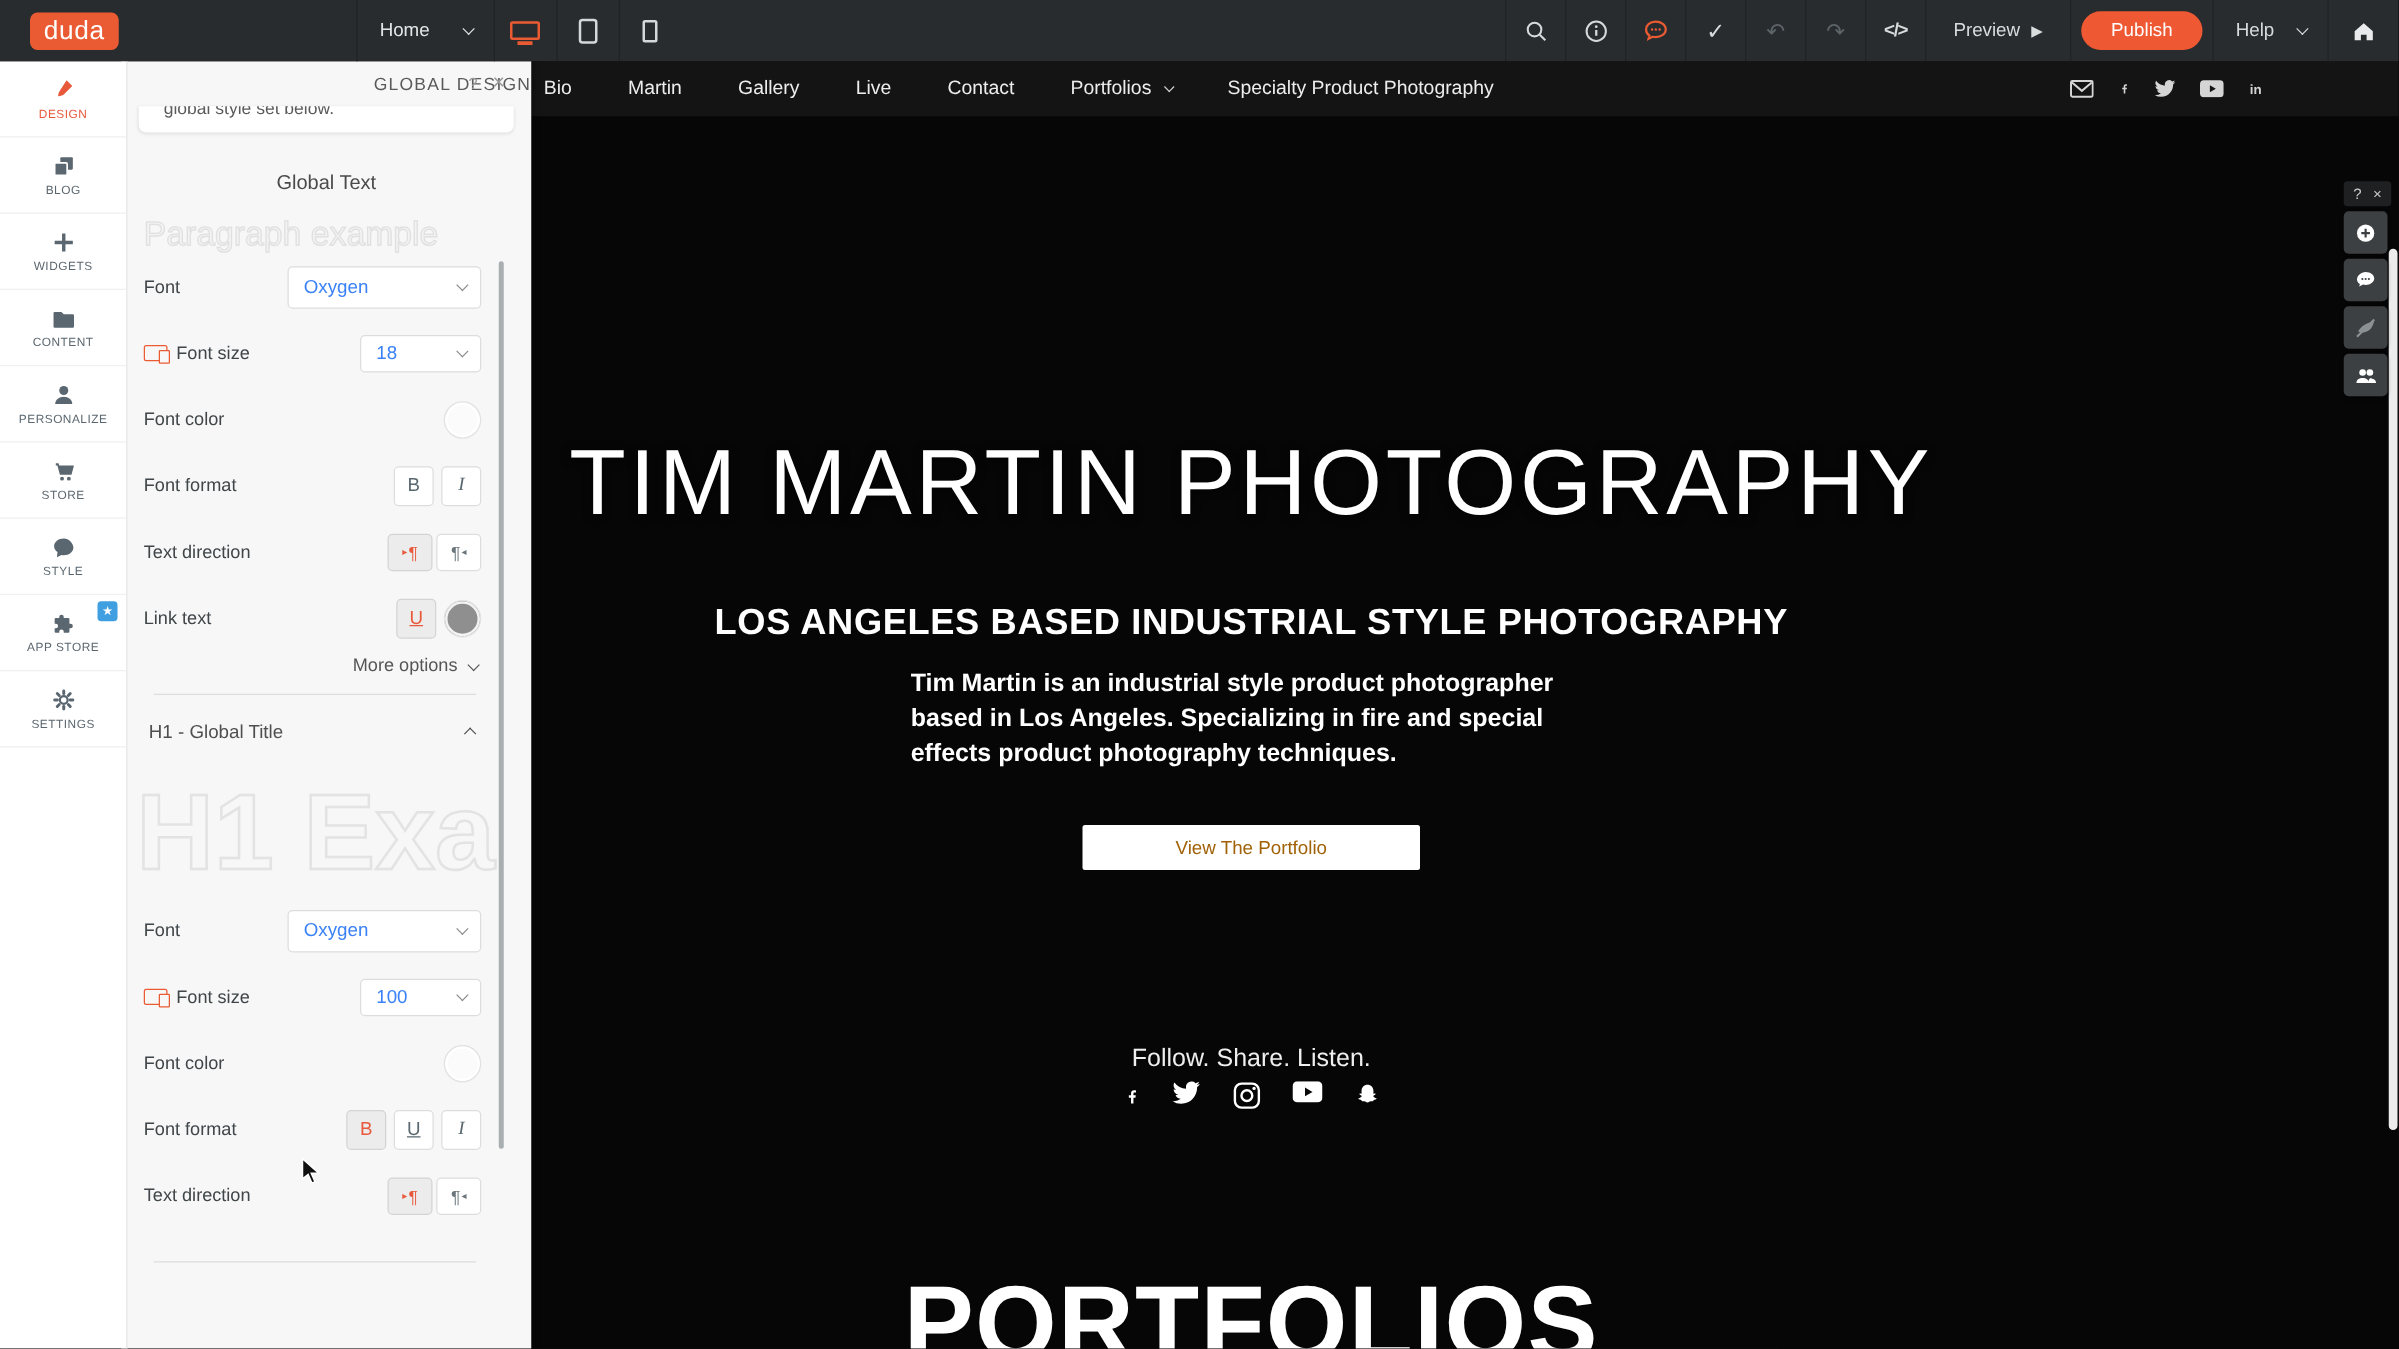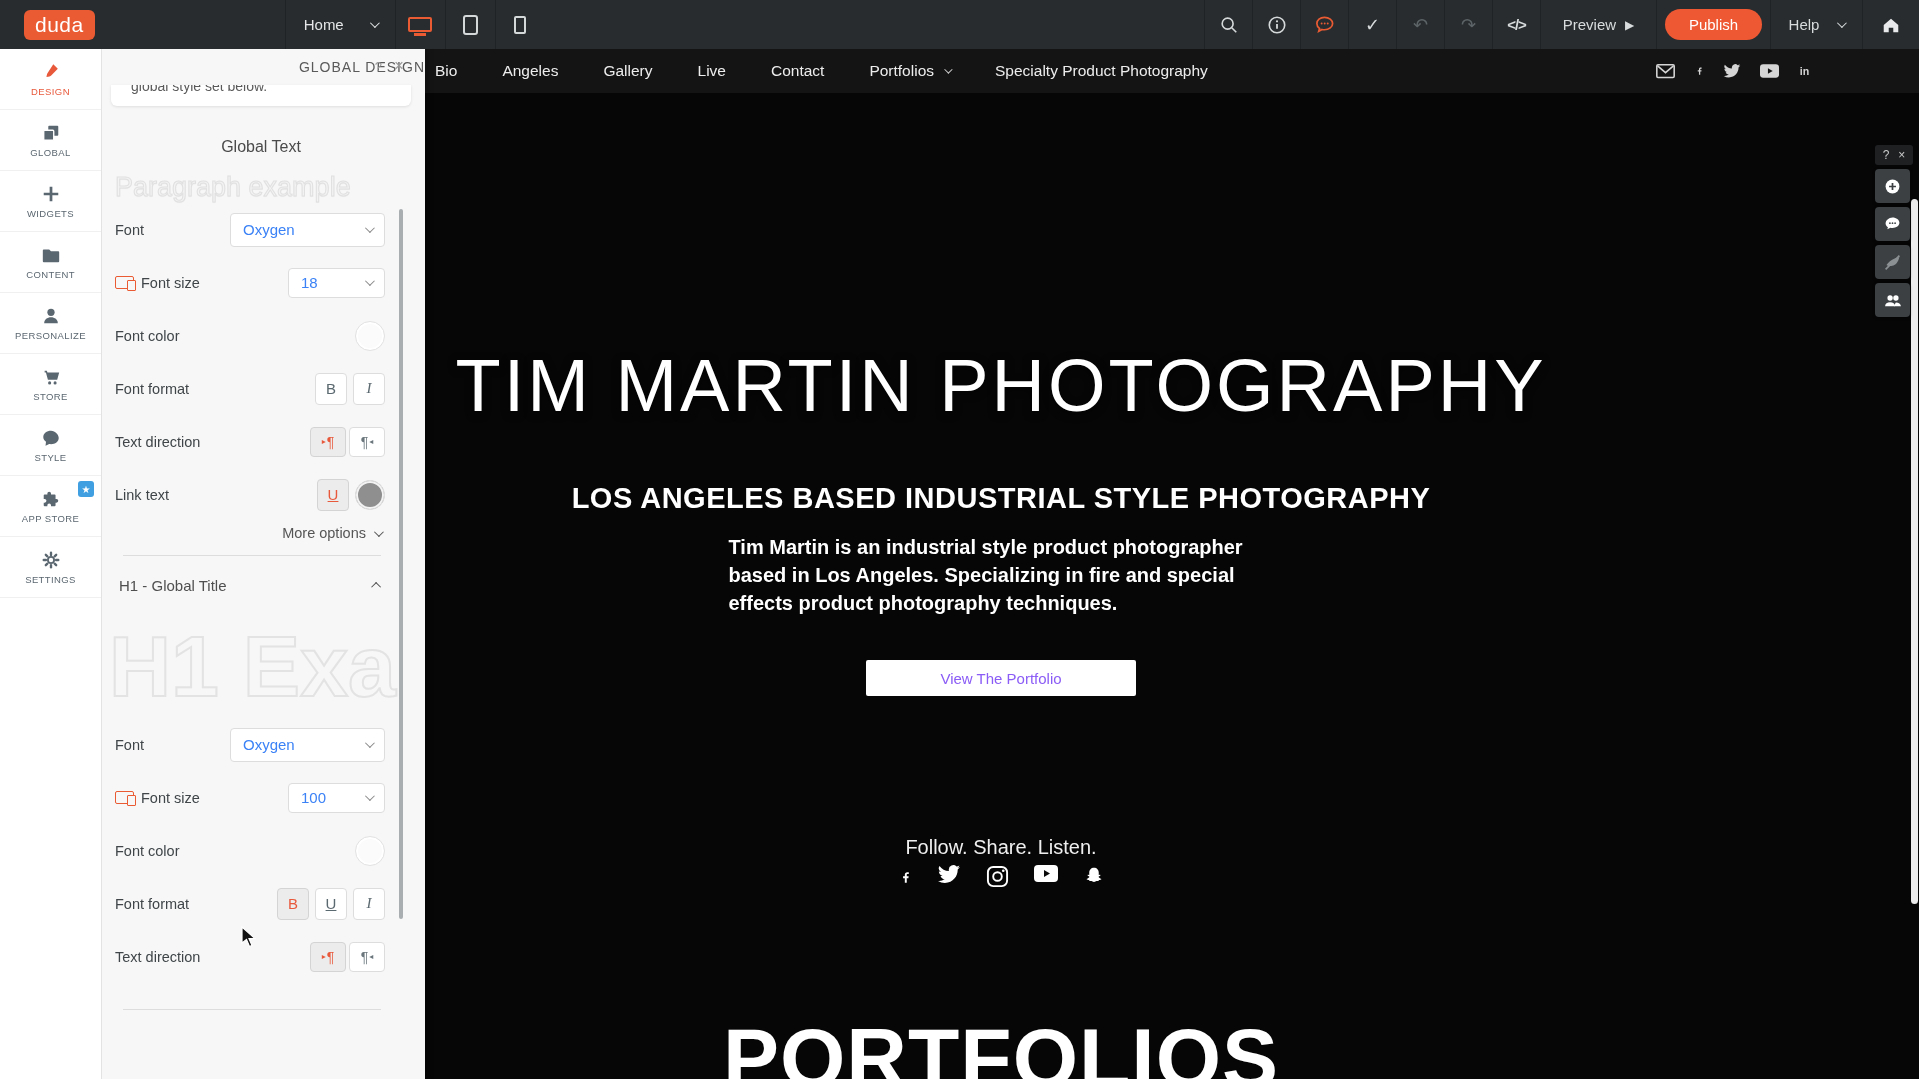--- a/index.html
+++ b/index.html
@@ -102,21 +102,21 @@
     radial-gradient(70px 70px circle at 380px 560px, rgba(140,140,140,.18), transparent 70%),
     radial-gradient(70px 70px circle at 900px 540px, rgba(150,150,150,.15), transparent 70%),
     radial-gradient(900px 560px ellipse at 600px 380px, rgba(70,28,16,.55), transparent 82%),
     linear-gradient(#181310 0%, #0d0a08 55%, #050505 78%, #030303 100%); }
   .hero-center { position:absolute; left:0; width:1152px; text-align:center; color:#fff; }
   .hero-title { top:250px; font-size:74px; font-weight:400; letter-spacing:3px; text-shadow:0 2px 8px rgba(0,0,0,.6); }
   .hero-sub { top:389px; font-size:29px; font-weight:bold; letter-spacing:.5px; }
   .hero-body-wrap { top:440px; }
   .hero-body { width:545px; margin:0 auto; text-align:left; font-size:20px; font-weight:bold; line-height:1.4; }
   .hero-cta-wrap { top:567px; }
-  .hero-cta { width:270px; height:36px; background:#fff; color:#8b5cf6; border:none; border-radius:2px; font-size:15px; font-family:inherit; }
+  .hero-cta { width:270px; height:36px; background:#fff; color:#a16207; border:none; border-radius:2px; font-size:15px; font-family:inherit; }
   .hero-follow { top:743px; font-size:20px; font-weight:300; color:#efefef; }
   .hero-social { top:772px; display:flex; justify-content:center; gap:25px; color:#fff; }
   .portfolios { position:absolute; top:941px; left:0; width:1152px; text-align:center; color:#fff; }
   .portfolios h1 { margin-top:20px; font-size:84px; letter-spacing:1px; }
 
   
   .float-toolbar { position:absolute; right:6px; top:96px; width:38px; z-index:20; }
   .ft-head { height:20px; background:rgba(35,38,40,.85); border-radius:3px; display:flex; align-items:center;
     justify-content:center; gap:9px; color:#c9c9c9; font-size:12px; }
   .ft-btn { width:35px; height:34px; margin-top:4px; background:#3c4043; border-radius:4px; display:flex;
@@ -204,21 +204,21 @@
       <svg width="20" height="20" viewBox="0 0 22 22" fill="currentColor">
         <path d="M13.5 2.5l5 5-7 7c-1.2 1.2-3 1.8-5.5 2 .3-2.5.9-4.3 2-5.5l5.5-8.5z"></path>
         </svg>
       <span class="lbl">DESIGN</span>
     </div>
     <div class="sb-item">
       <svg width="20" height="20" viewBox="0 0 22 22" fill="currentColor">
         <rect x="8" y="3" width="11" height="11" rx="1"></rect>
         <rect x="3" y="8" width="11" height="11" rx="1" stroke="#fff" stroke-width="1.5"></rect>
         </svg>
-      <span class="lbl">GLOBAL</span>
+      <span class="lbl">BLOG</span>
     </div>
     <div class="sb-item">
       <svg width="20" height="20" viewBox="0 0 22 22" fill="currentColor">
         <path d="M9.5 3h3v6.5H19v3h-6.5V19h-3v-6.5H3v-3h6.5z"></path>
         </svg>
       <span class="lbl">WIDGETS</span>
     </div>
     <div class="sb-item">
       <svg width="20" height="20" viewBox="0 0 22 22" fill="currentColor">
         <path d="M3 5h6l2 2h8a1 1 0 0 1 1 1v10a1 1 0 0 1-1 1H3a1 1 0 0 1-1-1V6a1 1 0 0 1 1-1z"></path>
@@ -388,21 +388,21 @@
           </button>
       </div>
     </div>
     <hr class="divider" style="margin-top:26px">
     <div class="panel-scroll"></div>
   </div>
 
   <div class="preview">
     <div class="site-nav">
       <span class="nav-item">Bio</span>
-      <span class="nav-item">Angeles</span>
+      <span class="nav-item">Martin</span>
       <span class="nav-item">Gallery</span>
       <span class="nav-item">Live</span>
       <span class="nav-item">Contact</span>
       <span class="nav-item">
         <span>Portfolios</span>
         <i class="chev"></i>
       </span>
       <span class="nav-item">Specialty Product Photography</span>
       <span class="nav-social">
         <svg width="19" height="15" viewBox="0 0 24 19">

